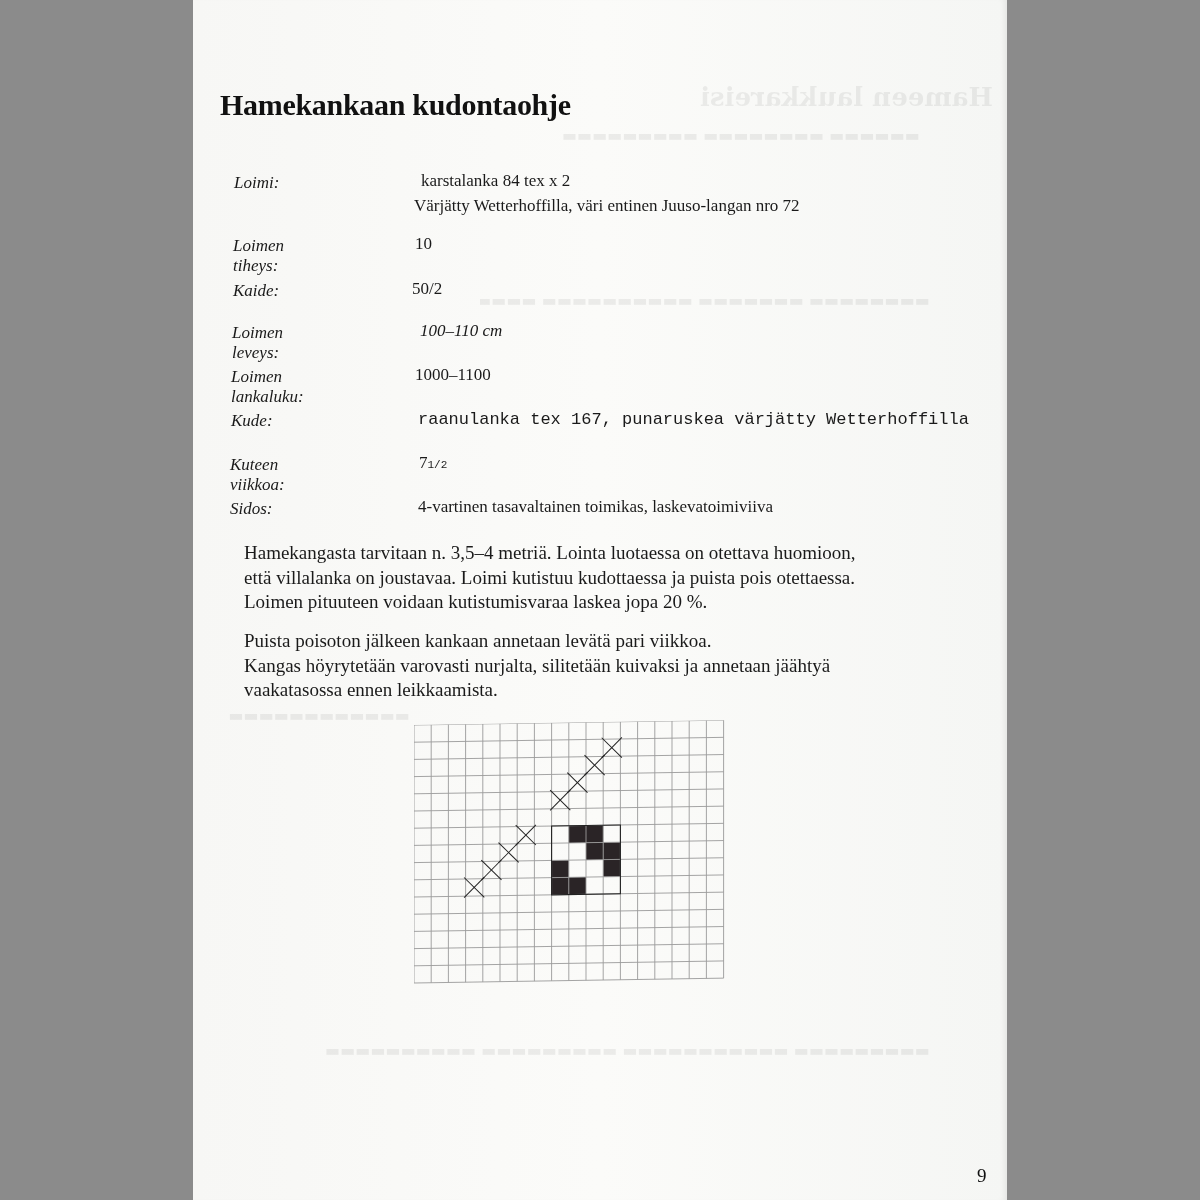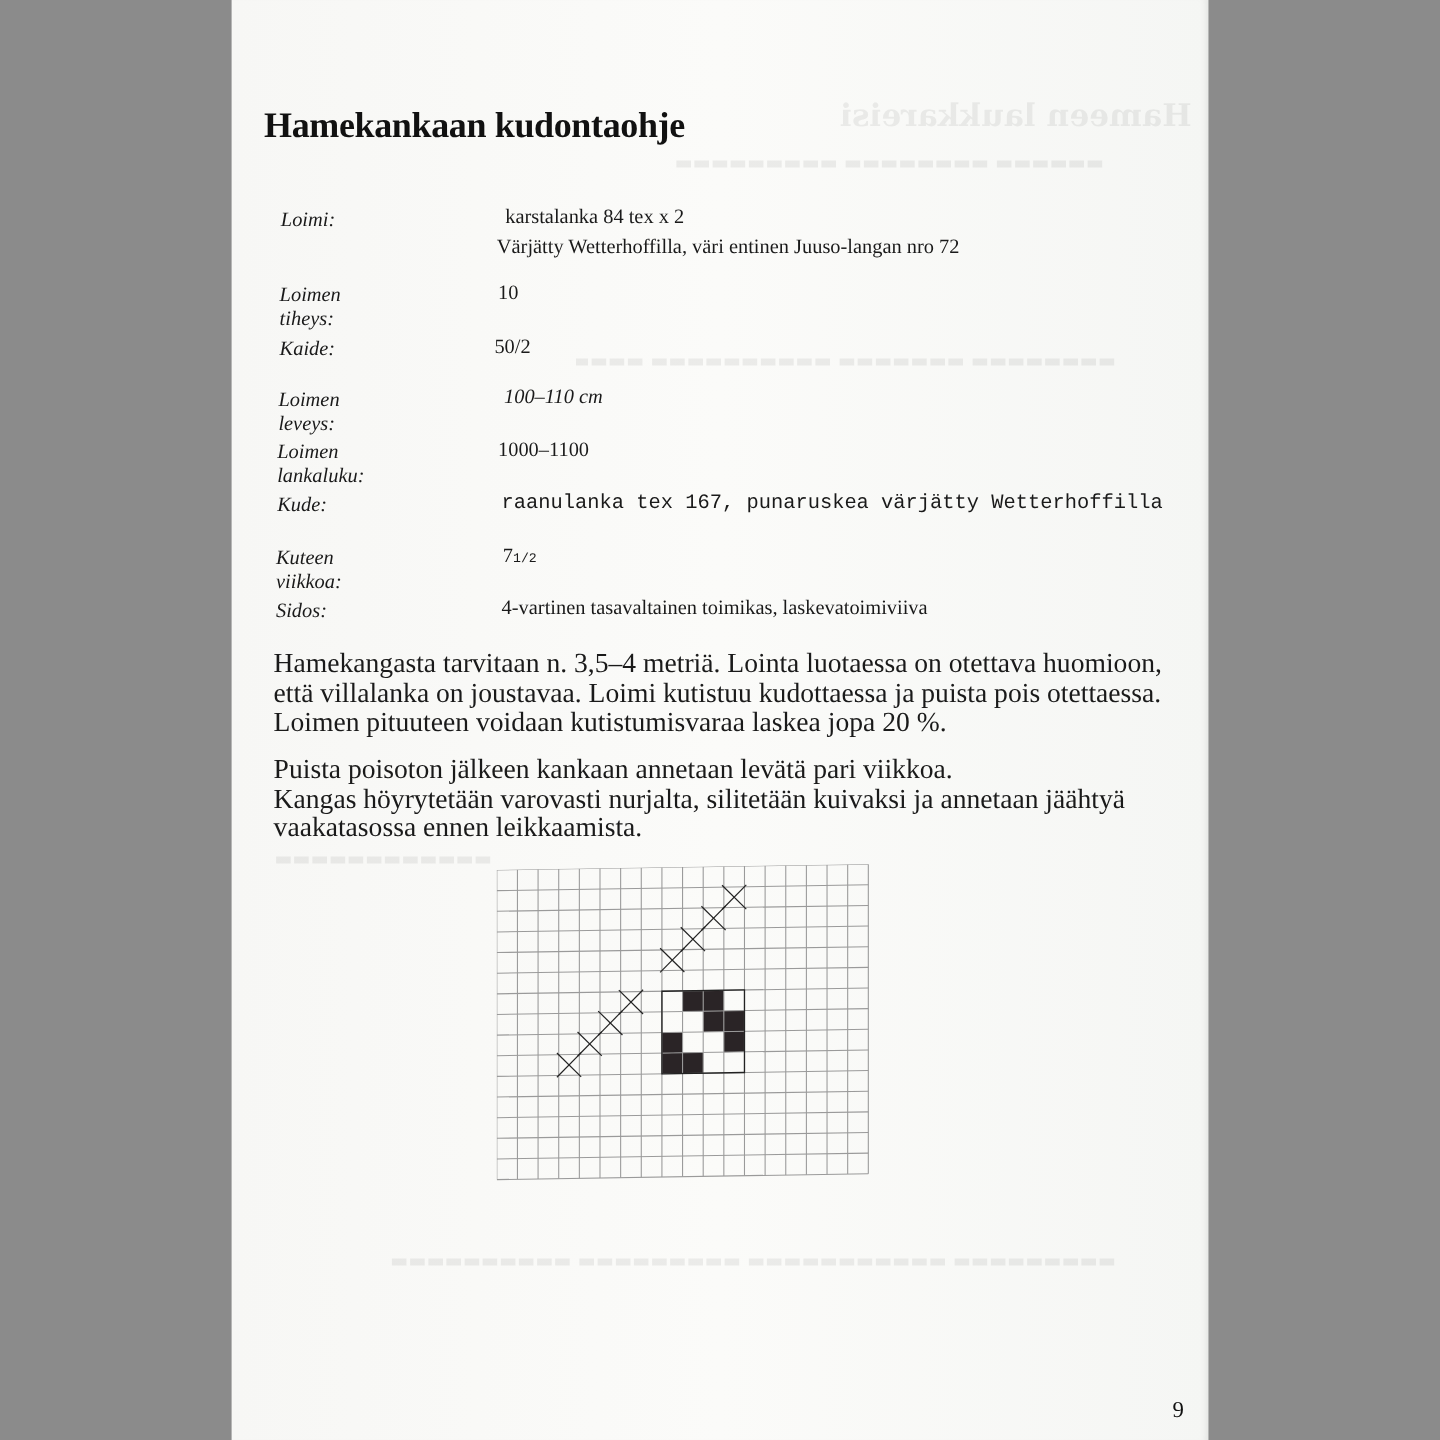--- a/index.html
+++ b/index.html
@@ -31,21 +31,21 @@
       position: absolute; left: 0; top: 0;
     }
     .label {
       position: absolute; font-style: italic; font-size: 17px; color: #1a1a1a;
     }
     .value {
       position: absolute; font-size: 17px; color: #1a1a1a; white-space: nowrap;
     }
     .value sup.frac { font-size: 11px; vertical-align: 0; font-family: Liberation Mono, monospace; }
     .para {
-      position: absolute; left: 228px; font-size: 23px; line-height: 24.5px; color: #1a1a1a;
+      position: absolute; left: 244px; font-size: 19px; line-height: 24.5px; color: #1a1a1a;
       white-space: nowrap;
     }
     .para p { margin: 0; }
     .diagram {
       position: absolute; left: 414px; top: 725px;
     }
     .pagenum {
       position: absolute; left: 977px; top: 1165px; font-size: 19px; color: #111;
     }
   </style>

